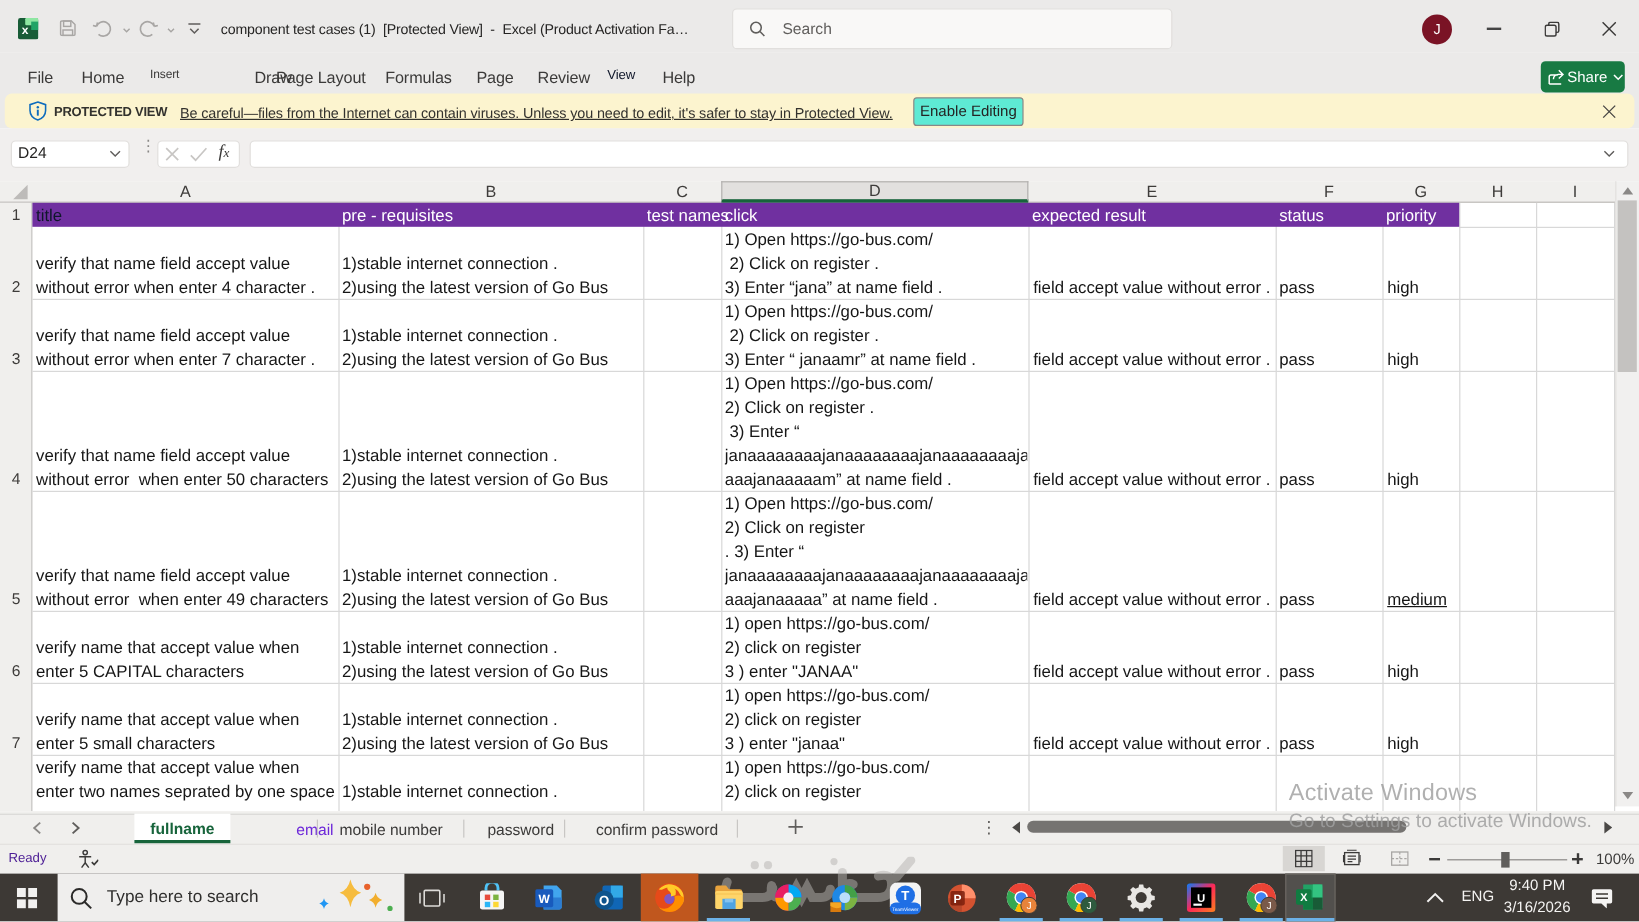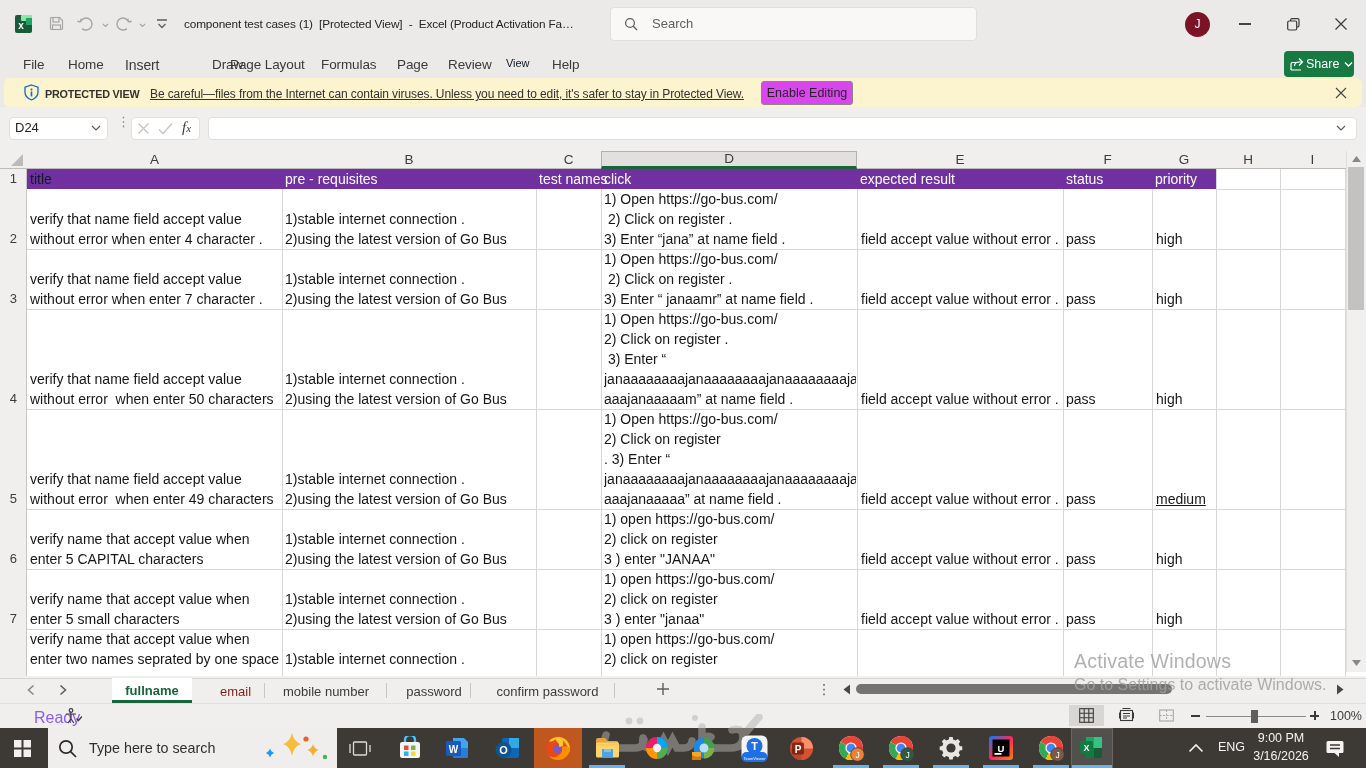--- a/index.html
+++ b/index.html
@@ -43,21 +43,21 @@
 <svg class="abs" style="left:1287px;top:18px" width="13" height="13" viewBox="0 0 13 13">
 <rect x="0.7" y="3" width="9" height="9" rx="1.5" fill="none" stroke="#3b3a39" stroke-width="1.2"></rect>
 <path d="M3.6 3 v-1 a1.4 1.4 0 0 1 1.4 -1.4 h5.6 a1.4 1.4 0 0 1 1.4 1.4 v5.6 a1.4 1.4 0 0 1 -1.4 1.4 h-1" fill="none" stroke="#3b3a39" stroke-width="1.2"></path>
 </svg>
 <svg class="abs" style="left:1335px;top:18px" width="12" height="12" viewBox="0 0 12 12">
 <path d="M0.5 0.5 L11.5 11.5 M11.5 0.5 L0.5 11.5" stroke="#3b3a39" stroke-width="1.2"></path>
 </svg>
 <div class="abs" style="left:0px;top:44px;width:1366px;height:36px;background:#ebeae9;"></div>
 <div class="abs" style="left:23px;top:57px;font-size:13.5px;color:#3b3a39;letter-spacing:-0.1px;">File</div>
 <div class="abs" style="left:68px;top:57px;font-size:13.5px;color:#3b3a39;letter-spacing:-0.1px;">Home</div>
-<div class="abs" style="left:125px;top:57px;font-size:14px;color:#3b3a39;letter-spacing:-0.1px;">Insert</div>
+<div class="abs" style="left:125px;top:57px;font-size:10px;color:#3b3a39;letter-spacing:-0.1px;">Insert</div>
 <div class="abs" style="left:180px;top:57px;font-size:13.5px;color:#3b3a39;letter-spacing:-0.1px;margin-left:32px;">Draw</div>
 <div class="abs" style="left:230px;top:57px;font-size:13.5px;color:#3b3a39;letter-spacing:-0.1px;">Page Layout</div>
 <div class="abs" style="left:321px;top:57px;font-size:13.5px;color:#3b3a39;letter-spacing:-0.1px;">Formulas</div>
 <div class="abs" style="left:397px;top:57px;font-size:13.5px;color:#3b3a39;letter-spacing:-0.1px;">Page</div>
 <div class="abs" style="left:448px;top:57px;font-size:13.5px;color:#3b3a39;letter-spacing:-0.1px;">Review</div>
 <div class="abs" style="left:506px;top:57px;font-size:11px;color:#0f172a;letter-spacing:-0.1px;">View</div>
 <div class="abs" style="left:552px;top:57px;font-size:13.5px;color:#3b3a39;letter-spacing:-0.1px;">Help</div>
 <div class="abs" style="left:1284px;top:51px;width:70px;height:26px;background:#187a43;border-radius:4px;"></div>
 <svg class="abs" style="left:1290px;top:57px" width="15" height="14" viewBox="0 0 15 14">
 <path d="M1 13 v-6 a1.5 1.5 0 0 1 1.5-1.5 h6 M11 13 h-10 M9 1.5 l3.5 3.5 L9 8.5 M12.5 5 h-4 a4 4 0 0 0 -4 4" fill="none" stroke="#fff" stroke-width="1.2"></path>
@@ -68,21 +68,21 @@
 </svg>
 <div class="abs" style="left:0px;top:78px;width:1366px;height:29px;background:#ebeae9;"></div>
 <div class="abs" style="left:4px;top:78px;width:1358px;height:29px;background:#fcf4cf;border-radius:6px;"></div>
 <svg class="abs" style="left:23px;top:84px" width="17" height="17" viewBox="0 0 17 17">
 <path d="M8.5 1 L15 3.2 V8 c0 4-3 6.7-6.5 8 C5 14.7 2 12 2 8 V3.2 Z" fill="none" stroke="#0f6cbd" stroke-width="1.3"></path>
 <circle cx="8.5" cy="5.4" r="1" fill="#0f6cbd"></circle>
 <rect x="7.7" y="7.4" width="1.6" height="5" fill="#0f6cbd"></rect>
 </svg>
 <div class="abs" style="left:45px;top:86px;font-size:10.8px;color:#33322e;font-weight:bold;letter-spacing:-0.2px;margin-top:2px;">PROTECTED VIEW</div>
 <div class="abs" style="left:150px;top:87px;font-size:12px;color:#33322e;letter-spacing:-0.1px;"><u>Be careful—files from the Internet can contain viruses. Unless you need to edit, it's safer to stay in Protected View.</u></div>
-<div class="abs" style="left:761px;top:81px;width:92px;height:24px;background:#d946ef;border:1px solid #8a8886;border-radius:3px;text-align:center;line-height:22px;font-size:12.5px;color:#252423;">Enable Editing</div>
+<div class="abs" style="left:761px;top:81px;width:92px;height:24px;background:#5eead4;border:1px solid #8a8886;border-radius:3px;text-align:center;line-height:22px;font-size:12.5px;color:#252423;">Enable Editing</div>
 <svg class="abs" style="left:1335px;top:87px" width="12" height="12" viewBox="0 0 12 12">
 <path d="M1 1 L11 11 M11 1 L1 11" stroke="#484644" stroke-width="1.1"></path>
 </svg>
 <div class="abs" style="left:0px;top:107px;width:1366px;height:44px;background:#f1efee;"></div>
 <div class="abs" style="left:9px;top:117px;width:99px;height:23px;background:#fff;border:1px solid #e1dfdd;border-radius:4px;"></div>
 <div class="abs" style="left:15px;top:120px;font-size:13px;color:#252423;">D24</div>
 <svg class="abs" style="left:91px;top:125px" width="10" height="7" viewBox="0 0 10 7">
 <path d="M1 1 l4 4 L9 1" fill="none" stroke="#605e5c" stroke-width="1.2"></path>
 </svg>
 <div class="abs" style="left:117px;top:119px;color:#8a8886;font-size:13px;line-height:6px;">⋮</div>
@@ -196,41 +196,41 @@
 <div class="abs" style="left:0px;top:678px;width:1366px;height:25px;background:#f0efed;border-top:1px solid #d8d6d4;"></div>
 <svg class="abs" style="left:26px;top:684px" width="10" height="12" viewBox="0 0 10 12">
     <path d="M7.5 1.5 L2.5 6 L7.5 10.5" fill="none" stroke="#8a8886" stroke-width="1.6"></path>
   </svg>
 <svg class="abs" style="left:58px;top:684px" width="10" height="12" viewBox="0 0 10 12">
     <path d="M2.5 1.5 L7.5 6 L2.5 10.5" fill="none" stroke="#605e5c" stroke-width="1.6"></path>
   </svg>
 <div class="abs" style="left:112px;top:678px;width:80px;height:25px;background:#fff;"></div>
 <div class="abs" style="left:112px;top:700px;width:80px;height:3px;background:#17643b;"></div>
 <div class="abs" style="left:112px;top:683px;width:80px;text-align:center;font-size:13px;font-weight:bold;color:#17643b;">fullname</div>
-<div class="abs" style="left:193px;top:684px;width:85px;text-align:center;font-size:13px;color:#7f1d1d;">email</div>
+<div class="abs" style="left:193px;top:684px;width:85px;text-align:right;font-size:13px;color:#6d28d9;">email</div>
 <div class="abs" style="left:265px;top:684px;width:122px;text-align:center;font-size:13px;color:#3b3a39;">mobile number</div>
 <div class="abs" style="left:387px;top:684px;width:94px;text-align:center;font-size:13px;color:#3b3a39;">password</div>
 <div class="abs" style="left:481px;top:684px;width:133px;text-align:center;font-size:13px;color:#3b3a39;">confirm password</div>
 <div class="abs" style="left:264px;top:683px;width:1px;height:15px;background:#c8c6c4;"></div>
 <div class="abs" style="left:386px;top:683px;width:1px;height:15px;background:#c8c6c4;"></div>
 <div class="abs" style="left:470px;top:683px;width:1px;height:15px;background:#c8c6c4;"></div>
 <div class="abs" style="left:614px;top:683px;width:1px;height:15px;background:#c8c6c4;"></div>
 <svg class="abs" style="left:656px;top:682px" width="14" height="14" viewBox="0 0 14 14">
     <path d="M7 1 V13 M1 7 H13" stroke="#605e5c" stroke-width="1.4"></path>
   </svg>
 <div class="abs" style="left:817px;top:681px;color:#605e5c;font-size:14px;">⋮</div>
 <svg class="abs" style="left:843px;top:684px" width="8" height="11" viewBox="0 0 8 11">
     <path d="M7 0.5 L0.5 5.5 L7 10.5 Z" fill="#4a4846"></path>
   </svg>
 <div class="abs" style="left:856px;top:684px;width:316px;height:10px;background:#757371;border-radius:5px;"></div>
 <svg class="abs" style="left:1336px;top:684px" width="8" height="11" viewBox="0 0 8 11">
     <path d="M1 0.5 L7.5 5.5 L1 10.5 Z" fill="#4a4846"></path>
   </svg>
 <div class="abs" style="left:0px;top:703px;width:1366px;height:25px;background:#f0efed;border-top:1px solid #e1dfdd;"></div>
-<div class="abs" style="left:34px;top:709px;font-size:16px;color:#8b5cf6;">Ready</div>
+<div class="abs" style="left:7px;top:709px;font-size:11px;color:#4c1d95;">Ready</div>
 <svg class="abs" style="left:64px;top:707px" width="18" height="17" viewBox="0 0 18 17">
 <circle cx="7" cy="3.5" r="1.8" fill="none" stroke="#3b3a39" stroke-width="1.2"></circle>
 <path d="M2 7 h10 M7 7 v5 M7 12 l-3 4 M7 12 l3 4" fill="none" stroke="#3b3a39" stroke-width="1.2"></path>
 <path d="M12.5 11.5 l2 2 L18 9.5" fill="none" stroke="#3b3a39" stroke-width="1.4"></path>
 </svg>
 <div class="abs" style="left:1069px;top:705px;width:35px;height:21px;background:#d8d6d3;"></div>
 <svg class="abs" style="left:1079px;top:708px" width="15" height="15" viewBox="0 0 15 15">
 <rect x="0.7" y="0.7" width="13.6" height="13.6" fill="none" stroke="#3b3a39" stroke-width="1.1"></rect>
 <path d="M0.7 5.2 H14.3 M0.7 9.8 H14.3 M5.2 0.7 V14.3 M9.8 0.7 V14.3" stroke="#3b3a39" stroke-width="1.1"></path>
 </svg>
@@ -455,18 +455,18 @@
     <div style="position:absolute;left:833px;top:37px;width:36px;height:3px;background:#6cb2e8;"></div>
     <div style="position:absolute;left:883px;top:37px;width:36px;height:3px;background:#6cb2e8;"></div>
     <div style="position:absolute;left:933px;top:37px;width:36px;height:3px;background:#6cb2e8;"></div>
     <div style="position:absolute;left:983px;top:37px;width:36px;height:3px;background:#6cb2e8;"></div>
     <div style="position:absolute;left:1033px;top:37px;width:36px;height:3px;background:#6cb2e8;"></div>
     <div style="position:absolute;left:1072px;top:37px;width:40px;height:3px;background:#6cb2e8;"></div>
     <svg style="position:absolute;left:1188px;top:15px" width="16" height="10" viewBox="0 0 16 10">
 <path d="M1.5 8.5 L8 2 L14.5 8.5" fill="none" stroke="#f0efee" stroke-width="1.6"></path>
 </svg>
     <div style="position:absolute;left:1218px;top:12px;font-size:12.5px;color:#f5f4f3;">ENG</div>
-    <div style="position:absolute;left:1254px;top:3px;width:54px;text-align:center;font-size:12.5px;color:#f5f4f3;">9:00 PM</div>
+    <div style="position:absolute;left:1254px;top:3px;width:54px;text-align:center;font-size:12.5px;color:#f5f4f3;">9:40 PM</div>
     <div style="position:absolute;left:1250px;top:21px;width:62px;text-align:center;font-size:12.5px;color:#f5f4f3;">3/16/2026</div>
     <svg style="position:absolute;left:1326px;top:12px" width="18" height="17" viewBox="0 0 18 17">
 <path d="M2 1 h14 a1.5 1.5 0 0 1 1.5 1.5 v9 a1.5 1.5 0 0 1 -1.5 1.5 h-3 v4 l-4.5 -4 H2 a1.5 1.5 0 0 1 -1.5 -1.5 v-9 A1.5 1.5 0 0 1 2 1z" fill="#f5f4f3"></path>
 <path d="M4 5 h10 M4 8.5 h10" stroke="#3d3935" stroke-width="1.3"></path>
 </svg>
   </div>
 </body></html>

